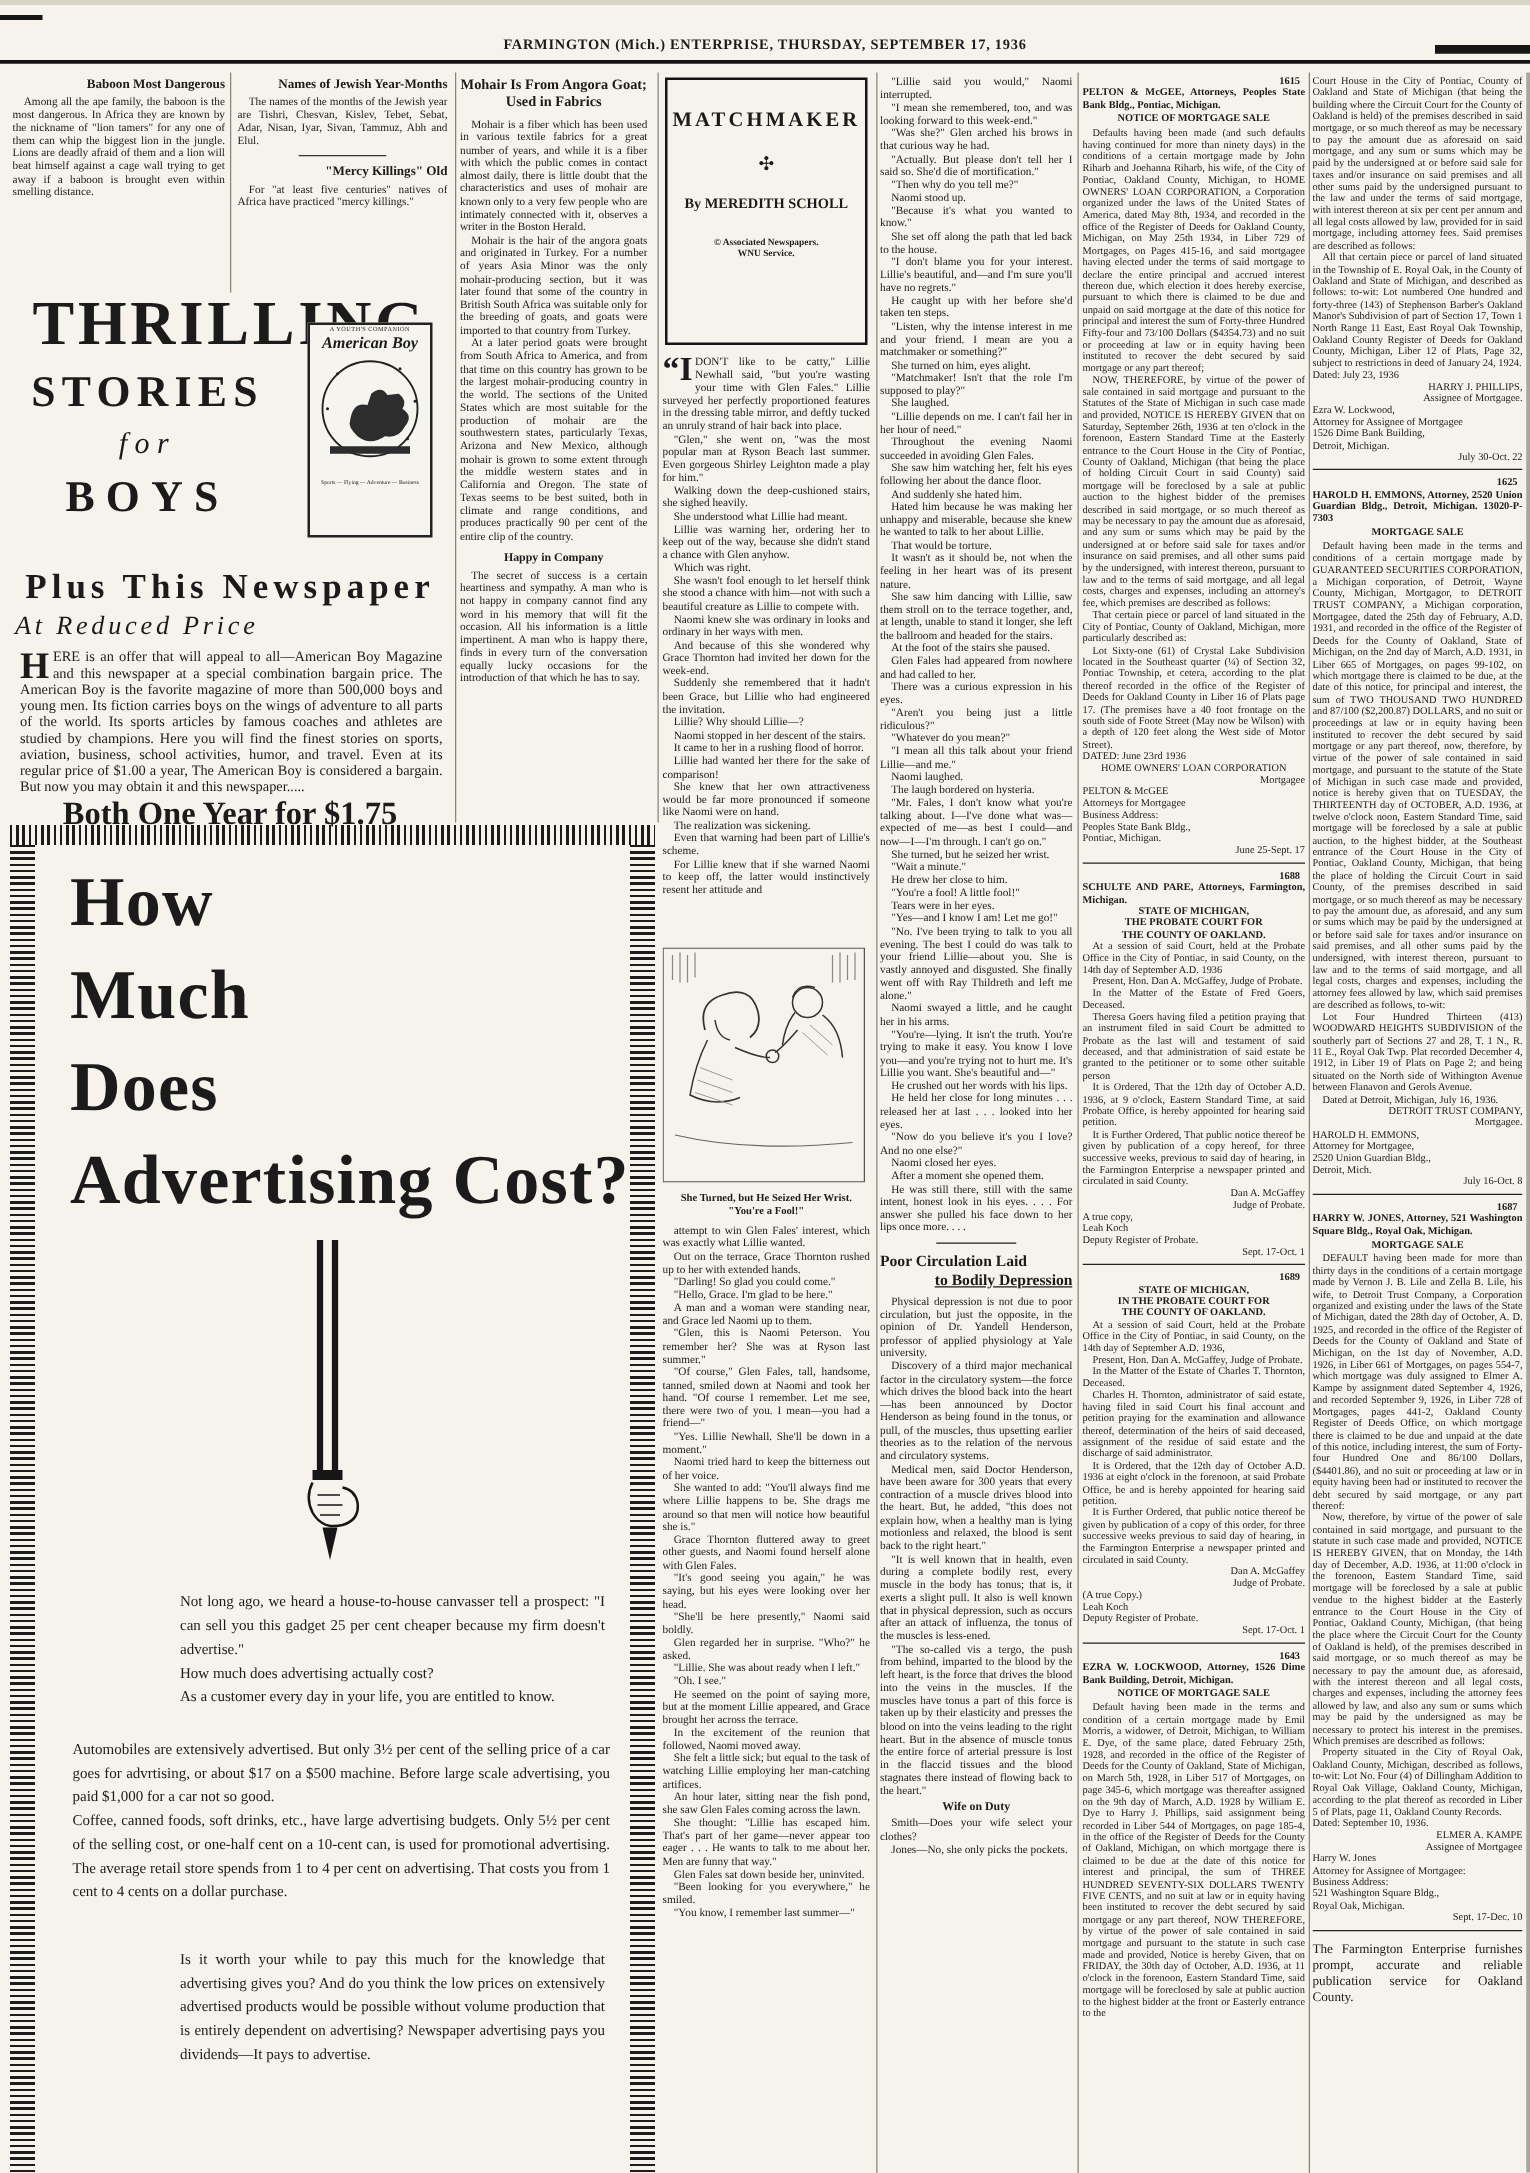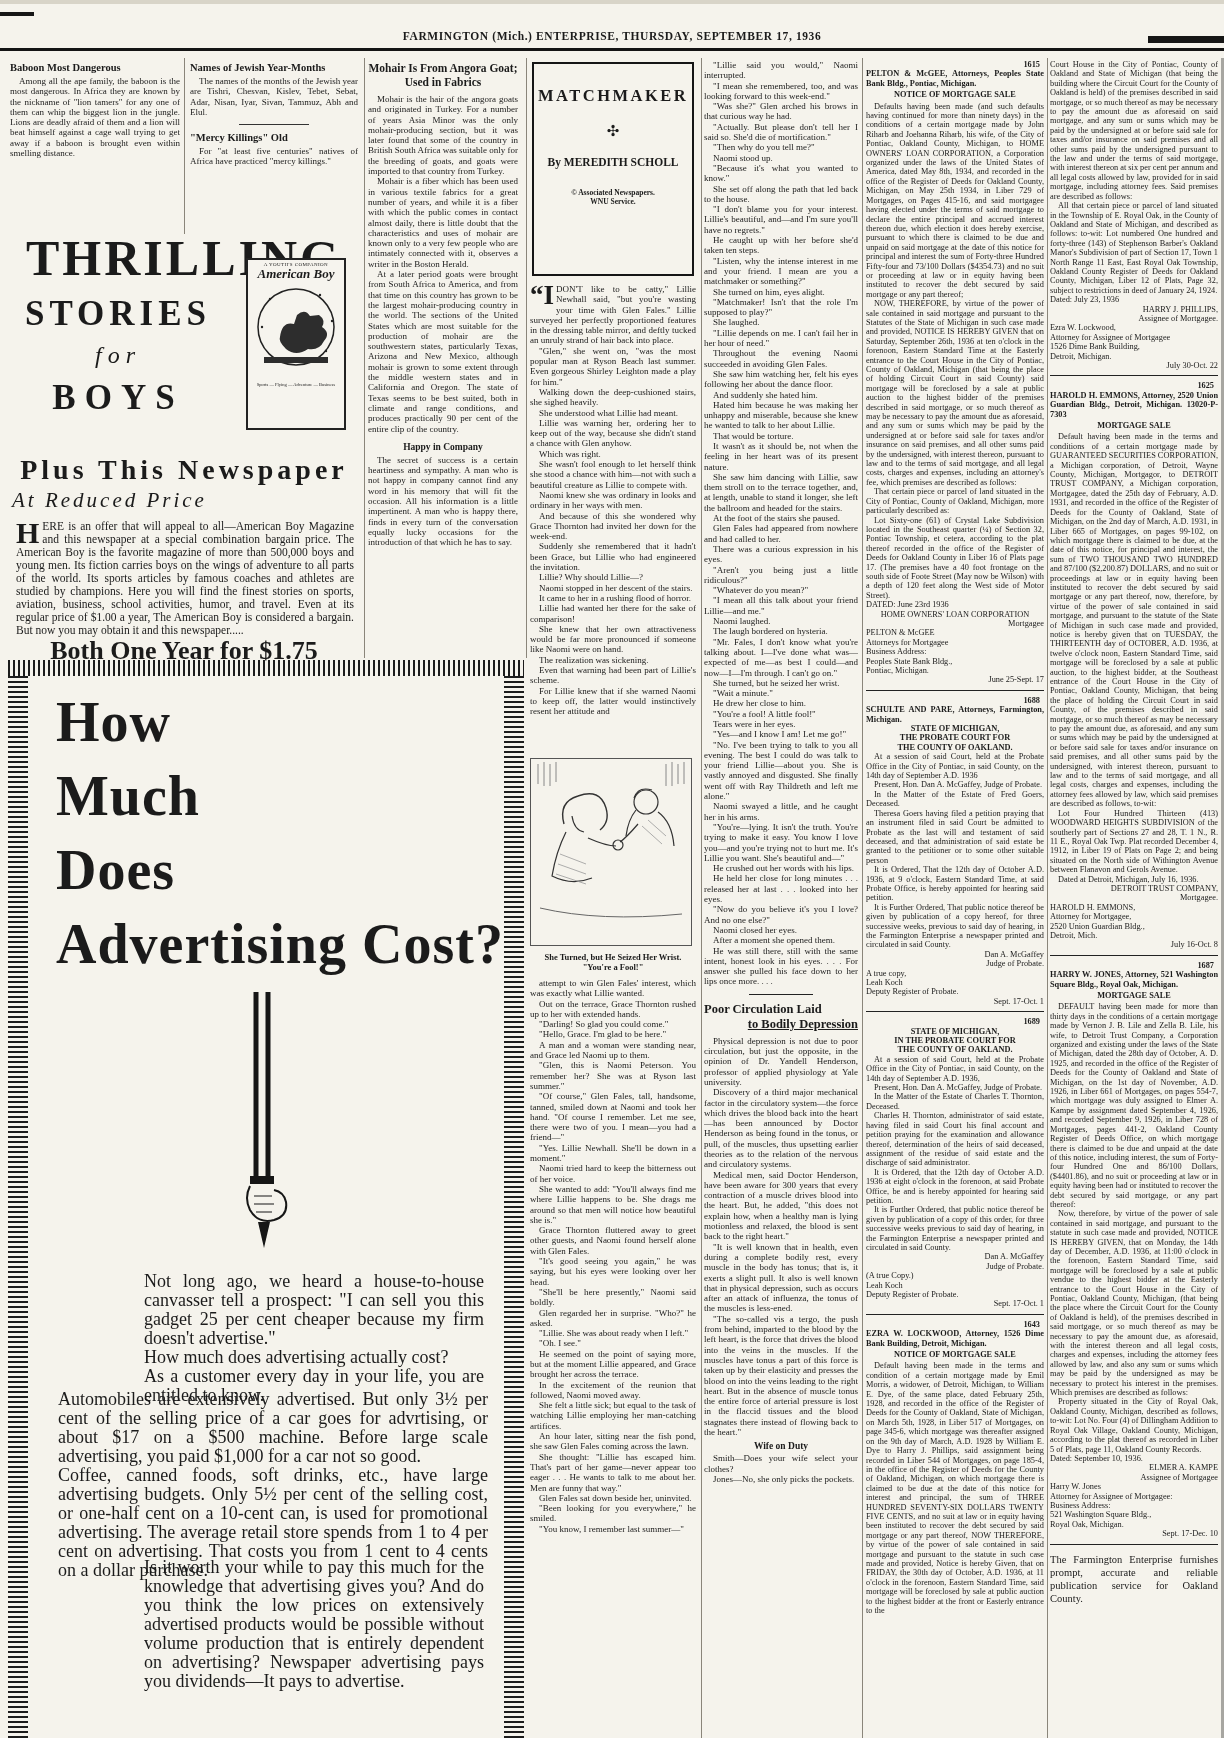--- a/index.html
+++ b/index.html
@@ -6,21 +6,21 @@
   .page{position:relative;width:1224px;height:1738px;background:#f5f3ec;overflow:hidden;
         font-family:"Liberation Serif","DejaVu Serif",serif;color:#1b1b1b;margin:4px auto;}
   .masthead{position:absolute;top:26px;left:0;width:100%;text-align:center;
         font-size:11.5px;font-weight:bold;letter-spacing:.6px;}
   .mastrule{position:absolute;top:44px;left:0;width:1224px;height:3px;background:#141414;}
   .smudge{position:absolute;background:#161616;}
   .vrule{position:absolute;width:1px;background:#8a857a;}
   .col{position:absolute;overflow:hidden;}
   
   .sp{font-size:9px;line-height:10.3px;text-align:justify;text-indent:9px;margin:0;}
-  .h1col{font-size:10.5px;font-weight:bold;text-align:left;margin:2px 0 3px;}
+  .h1col{font-size:10.5px;font-weight:bold;text-align:right;margin:2px 0 3px;}
   .h2col{font-size:11.5px;font-weight:bold;text-align:center;line-height:13.5px;margin:2px 0 5px;}
   .subhead{font-size:9.5px;font-weight:bold;text-align:center;margin:8px 0 3px;}
   .bdiv{width:70px;border-top:1px solid #333;margin:7px auto;}
   
   .thrilling{position:absolute;left:12px;top:228px;width:344px;height:436px;}
   .th-line1{position:absolute;top:0;left:0;width:100%;text-align:center;font-size:50px;
         font-weight:bold;letter-spacing:3px;line-height:52px;}
   .th-left{position:absolute;left:0;top:62px;width:212px;text-align:center;}
   .th-stories{font-size:35px;font-weight:bold;letter-spacing:5px;line-height:40px;}
   .th-for{font-size:24px;font-style:italic;letter-spacing:6px;line-height:42px;}
@@ -44,21 +44,21 @@
         background:repeating-linear-gradient(to right,#1c1c1c 0 2px,transparent 2px 5px);}
   .hatch-l{position:absolute;top:16px;left:0;width:20px;bottom:0;
         background:repeating-linear-gradient(to bottom,#1c1c1c 0 2px,transparent 2px 5px);}
   .hatch-r{position:absolute;top:16px;right:0;width:20px;bottom:0;
         background:repeating-linear-gradient(to bottom,#1c1c1c 0 2px,transparent 2px 5px);}
   .ad-hl{position:absolute;left:48px;font-size:56px;font-weight:bold;line-height:56px;letter-spacing:1px;}
   .ad-pen{position:absolute;left:222px;top:330px;}
   .ad-intro{position:absolute;left:136px;top:612px;width:340px;}
   .ad-facts{position:absolute;left:50px;top:730px;width:430px;}
   .ad-close{position:absolute;left:136px;top:898px;width:340px;}
-  .adp{font-size:18px;line-height:19px;text-align:justify;margin:0;}
+  .adp{font-size:12px;line-height:19px;text-align:justify;margin:0;}
   
   .mmbox{border:2px solid #151515;margin:2px 2px 8px;padding:22px 4px 10px;text-align:center;height:214px;box-sizing:border-box;}
   .mm-title{font-size:16.5px;font-weight:bold;letter-spacing:2.5px;margin-bottom:16px;}
   .mm-orn{font-size:15px;margin-bottom:16px;}
   .mm-by{font-size:11.5px;font-weight:bold;margin-bottom:20px;}
   .mm-credit{font-size:7.5px;font-weight:bold;line-height:9px;}
   .dstory1{height:470px;overflow:hidden;}
   .dcap2{float:left;font-size:27px;line-height:21px;font-weight:bold;margin:1px 2px 0 0;}
   .ndp{text-indent:0;}
   .illus{margin:4px 0 2px;}
@@ -115,22 +115,22 @@
     <div class="bdiv"></div>
     <div class="h1col">"Mercy Killings" Old</div>
     <div>
         <p class="sp">For "at least five centuries" natives of Africa have practiced "mercy killings."</p>
       </div>
   </div>
 
   <div class="col" style="left:368px;top:56px;width:150px;height:602px;">
     <div class="h2col">Mohair Is From Angora Goat; Used in Fabrics</div>
     <div>
+        <p class="sp">Mohair is a fiber which has been used in various textile fabrics for a great number of years, and while it is a fiber with which the public comes in contact almost daily, there is little doubt that the characteristics and uses of mohair are known only to a very few people who are intimately connected with it, observes a writer in the Boston Herald.</p>
         <p class="sp">Mohair is the hair of the angora goats and originated in Turkey. For a number of years Asia Minor was the only mohair-producing section, but it was later found that some of the country in British South Africa was suitable only for the breeding of goats, and goats were imported to that country from Turkey.</p>
-        <p class="sp">Mohair is a fiber which has been used in various textile fabrics for a great number of years, and while it is a fiber with which the public comes in contact almost daily, there is little doubt that the characteristics and uses of mohair are known only to a very few people who are intimately connected with it, observes a writer in the Boston Herald.</p>
         <p class="sp">At a later period goats were brought from South Africa to America, and from that time on this country has grown to be the largest mohair-producing country in the world. The sections of the United States which are most suitable for the production of mohair are the southwestern states, particularly Texas, Arizona and New Mexico, although mohair is grown to some extent through the middle western states and in California and Oregon. The state of Texas seems to be best suited, both in climate and range conditions, and produces practically 90 per cent of the entire clip of the country.</p>
       </div>
     <div class="subhead">Happy in Company</div>
     <div>
         <p class="sp">The secret of success is a certain heartiness and sympathy. A man who is not happy in company cannot find any word in his memory that will fit the occasion. All his information is a little impertinent. A man who is happy there, finds in every turn of the conversation equally lucky occasions for the introduction of that which he has to say.</p>
       </div>
   </div>
 
   <div class="thrilling">
     <div class="th-line1">THRILLING</div>

